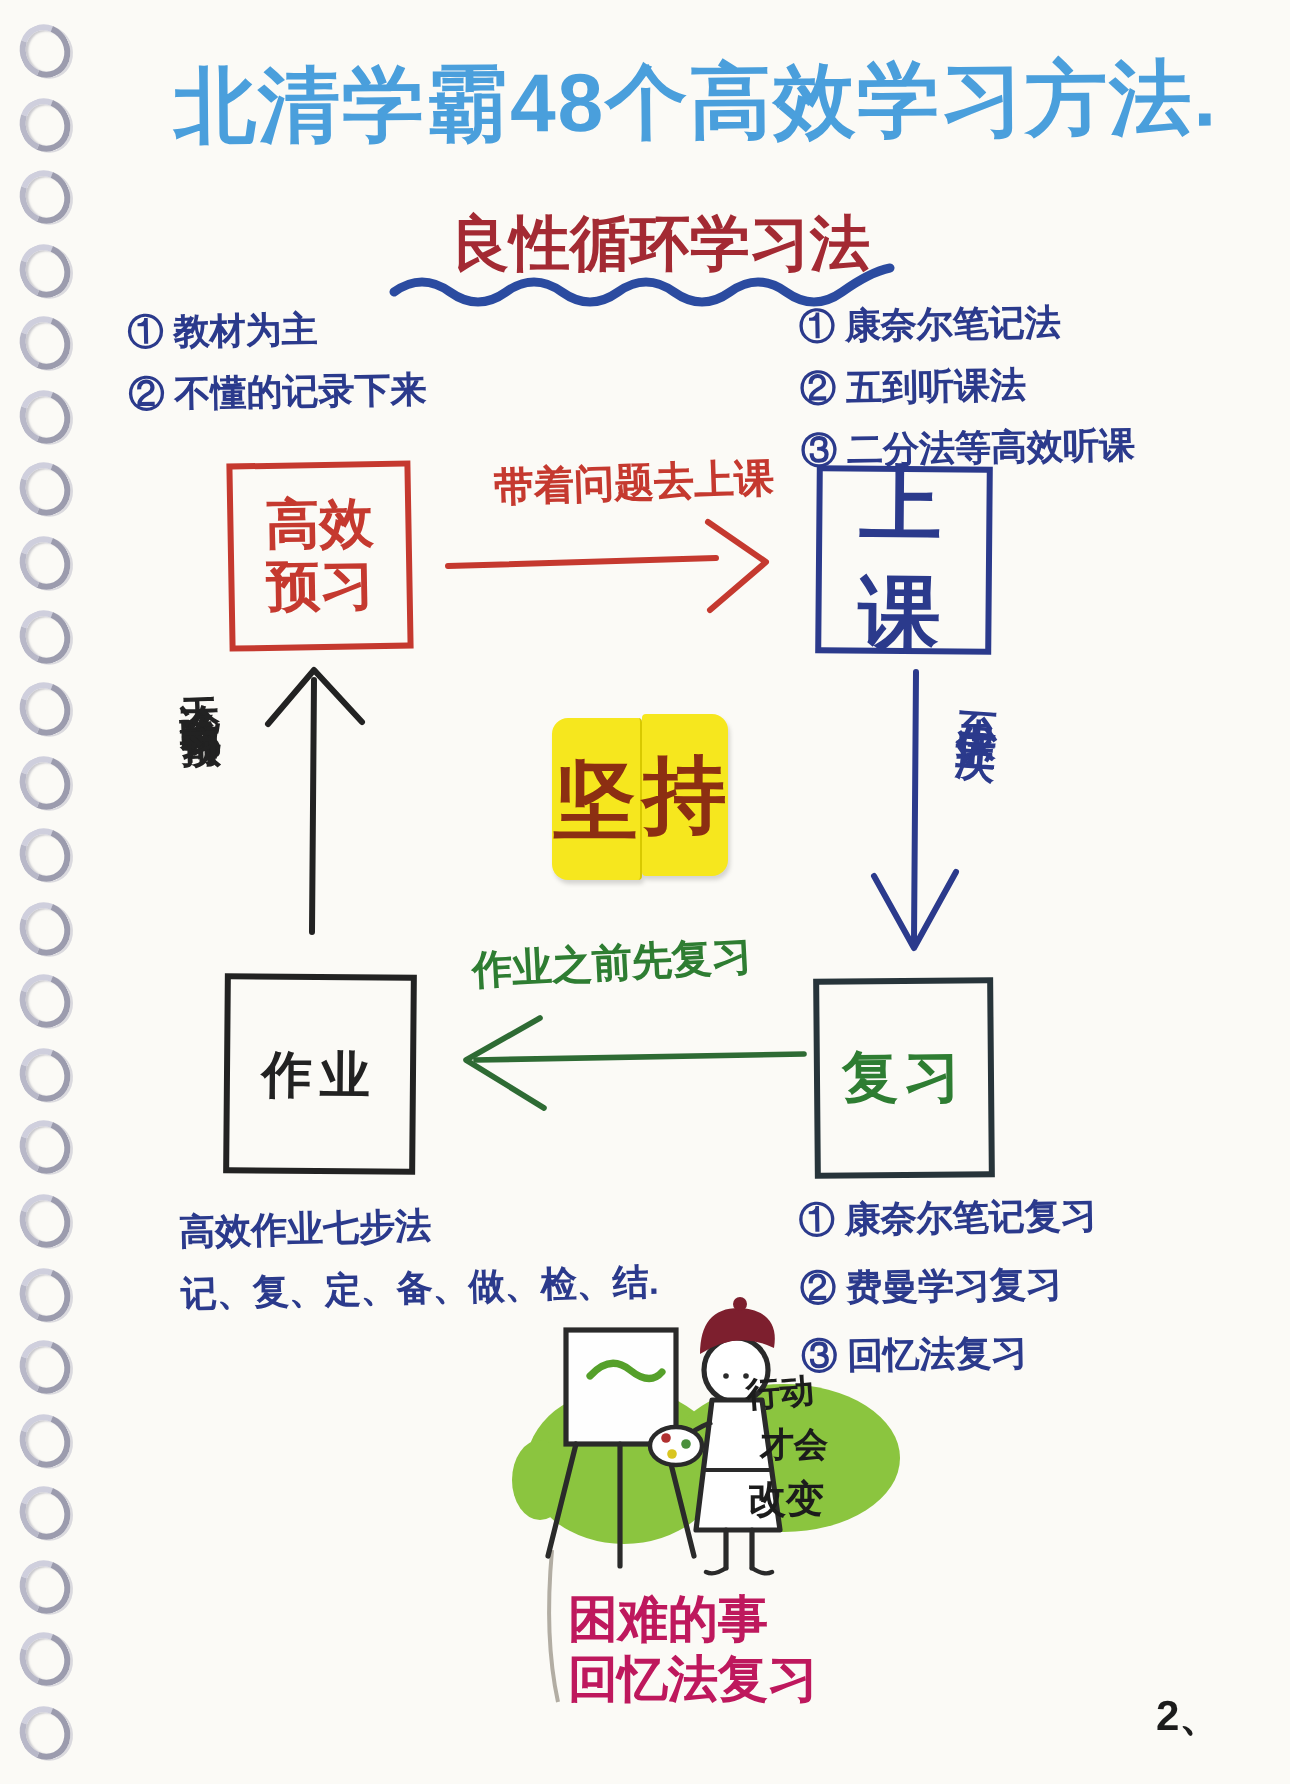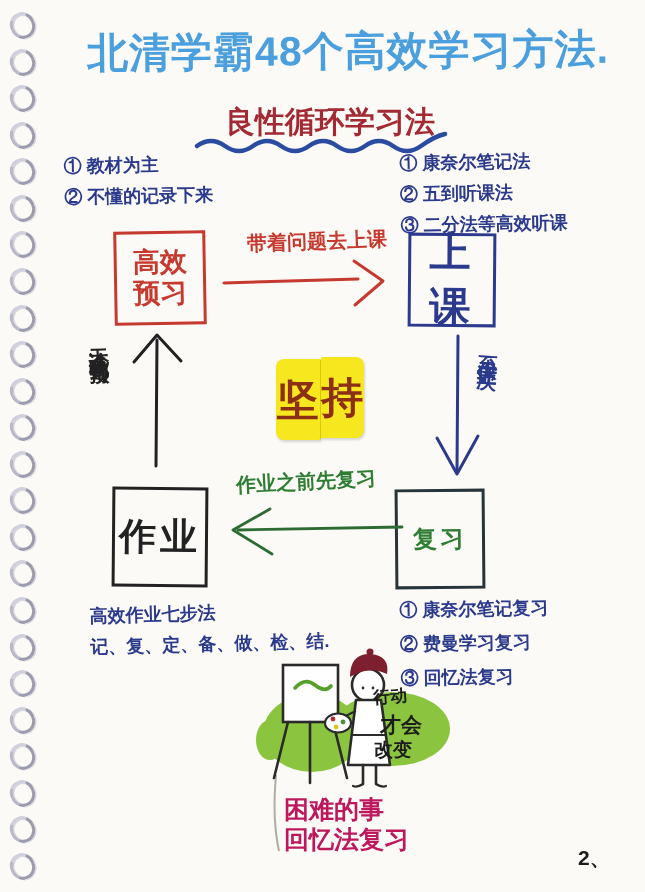--- a/index.html
+++ b/index.html
@@ -26,24 +26,24 @@
   .note-right{left:400px;top:147px;transform:rotate(-1deg);}
   .note-hw{left:90px;top:598px;transform:rotate(-1.5deg);}
   .note-rev{left:400px;top:592px;line-height:34px;transform:rotate(-1deg);}
   
   .box{display:flex;align-items:center;justify-content:center;text-align:center;
     font-weight:bold;background:transparent;}
   .box-preview{left:114px;top:231px;width:86px;height:88px;border:3.5px solid var(--flow_red);
     color:var(--flow_red);font-size:27px;line-height:1.15;transform:rotate(-1deg);}
   .box-class{left:408px;top:233px;width:82px;height:88px;border:3.5px solid var(--note_blue);
     color:var(--note_blue);font-size:41px;letter-spacing:4px;transform:rotate(.5deg);}
-  .box-review{left:395px;top:489px;width:84px;height:94px;border:3.5px solid #27343a;
-    color:var(--flow_green);font-size:24px;letter-spacing:3px;transform:rotate(-.5deg);}
+  .box-review{left:407px;top:489px;width:84px;height:94px;border:3.5px solid #27343a;
+    color:var(--flow_green);font-size:28px;letter-spacing:3px;transform:rotate(-.5deg);}
   .box-homework{left:112px;top:487px;width:90px;height:94px;border:3.5px solid var(--ink_black);
-    color:var(--ink_black);font-size:37px;letter-spacing:4px;transform:rotate(.5deg);}
+    color:var(--ink_black);font-size:25px;letter-spacing:4px;transform:rotate(.5deg);}
   
   .lbl-top{left:232px;top:228px;width:170px;text-align:center;color:var(--flow_red);
     font-size:20px;font-weight:bold;white-space:nowrap;transform:rotate(-2deg);}
   .lbl-bottom{left:236px;top:468px;width:150px;color:var(--flow_green);
     font-size:20px;font-weight:bold;white-space:nowrap;transform:rotate(-3deg);}
   .vtext{writing-mode:vertical-rl;text-orientation:upright;font-weight:bold;
     letter-spacing:3px;white-space:nowrap;}
   .lbl-left{left:88px;top:333px;height:150px;color:var(--ink_black);font-size:20px;transform:rotate(-2deg);}
   .lbl-right{left:472px;top:340px;height:140px;color:var(--note_blue);font-size:20px;transform:rotate(4deg);}
   
@@ -173,18 +173,18 @@
   <path d="M101,90 L137,90" stroke="#2a2a2a" stroke-width="2"></path>
   <path d="M113,120 L113,139 M126,120 L126,139" stroke="#2a2a2a" stroke-width="2.6" stroke-linecap="round"></path>
   <path d="M113,139 q-6,4 -10,2 M126,139 q6,4 10,2" fill="none" stroke="#2a2a2a" stroke-width="2.2" stroke-linecap="round"></path>
   <path d="M106,66 Q96,70 93,74" fill="none" stroke="#2a2a2a" stroke-width="2.4"></path>
   <ellipse cx="88" cy="78" rx="13" ry="9.5" fill="#ffffff" stroke="#2a2a2a" stroke-width="2.2"></ellipse>
   <circle cx="83" cy="74" r="2.4" fill="#b03030"></circle>
   <circle cx="86" cy="82" r="2.4" fill="#d9c520"></circle>
   <circle cx="93" cy="77" r="2.4" fill="#4a8f3c"></circle>
 </svg>
 <span class="abs quote" style="left:373px;top:685px;transform:rotate(-4deg)">行动</span>
-<span class="abs quote" style="left:380px;top:711px;font-size:21px">才会</span>
+<span class="abs quote" style="left:380px;top:711px;font-size:17px">才会</span>
 <span class="abs quote" style="left:374px;top:737px;font-size:19px">改变</span>
 <div class="abs cap" style="left:284px;top:793px">困难的事</div>
 <div class="abs cap" style="left:284px;top:823px">回忆法复习</div>
 
 <div class="abs pagenum">2、</div>
 
 </body></html>

